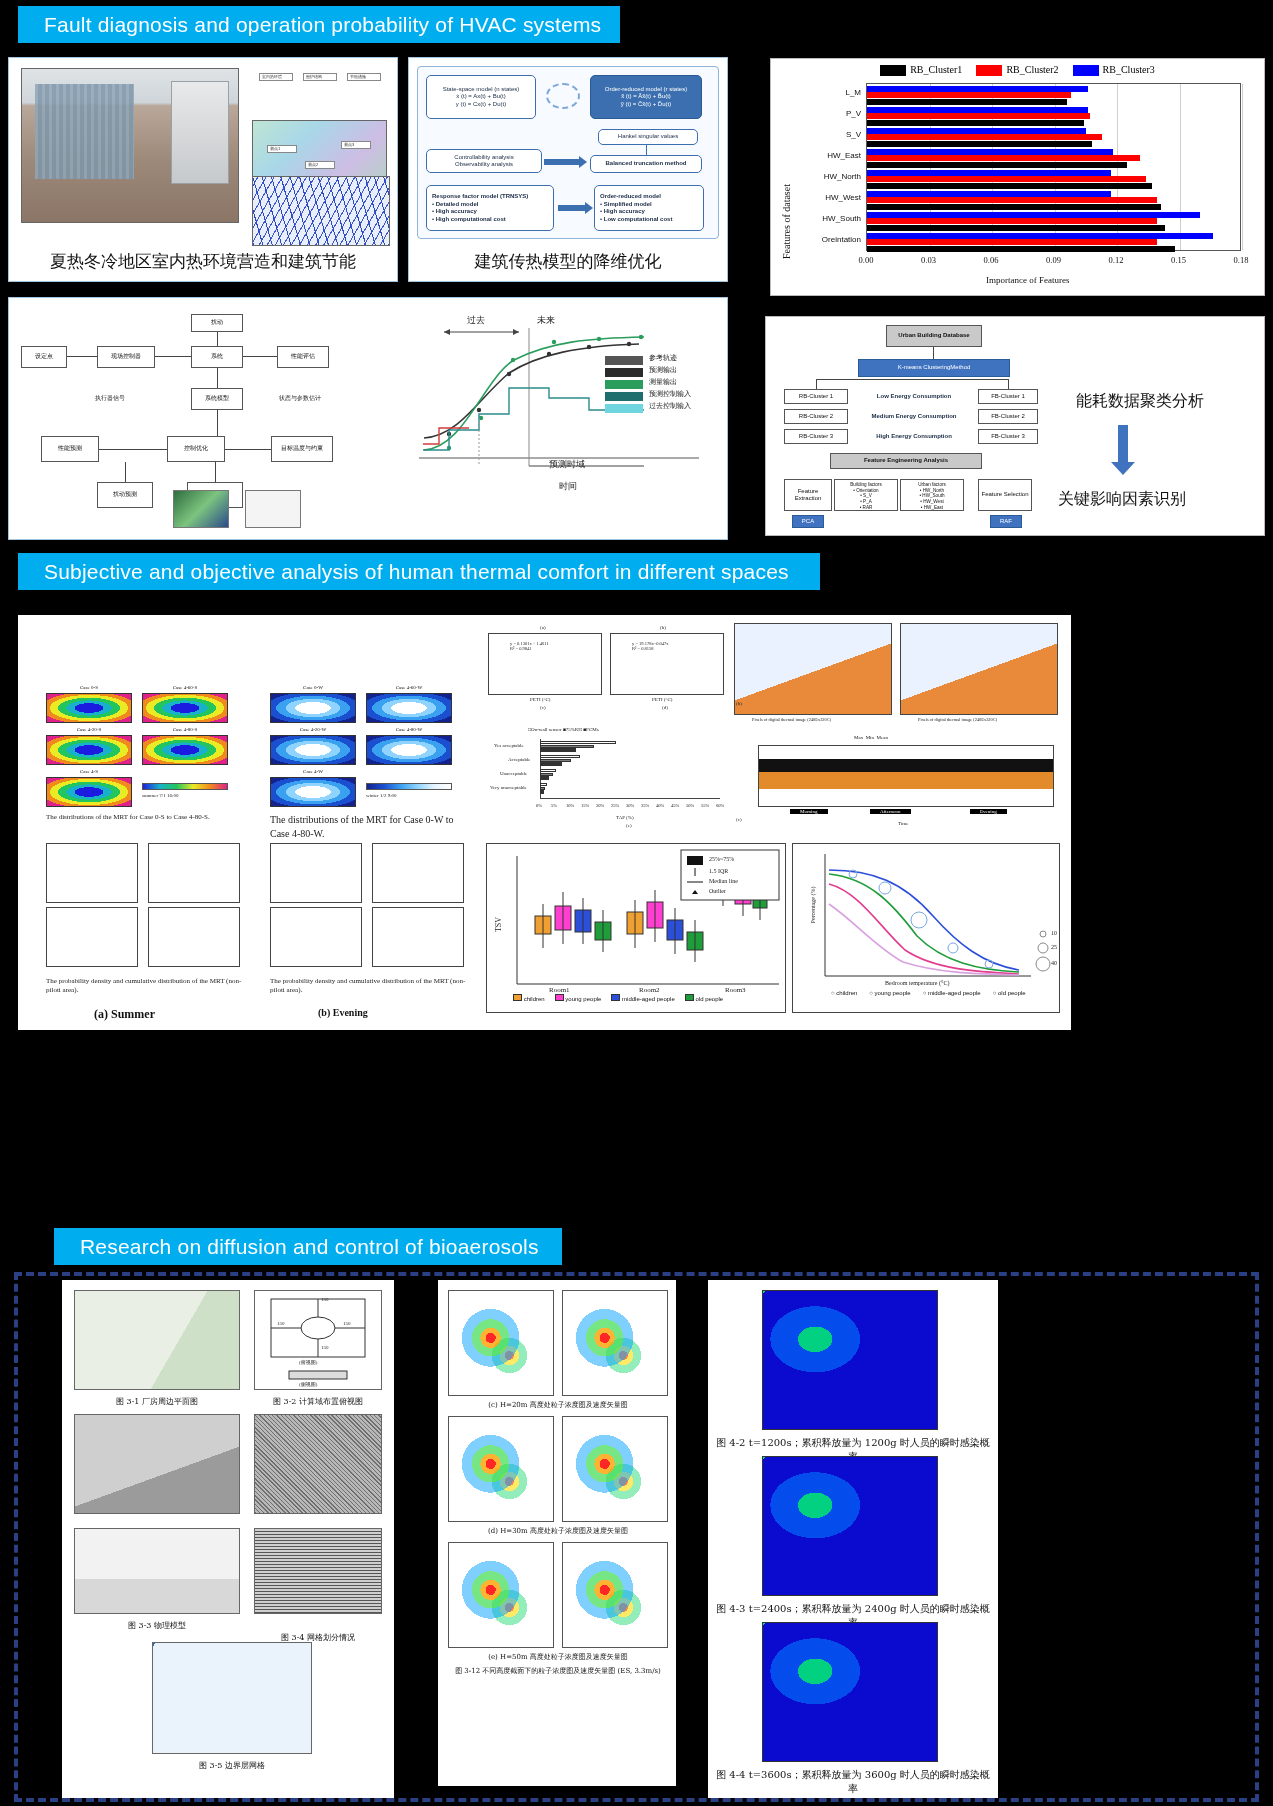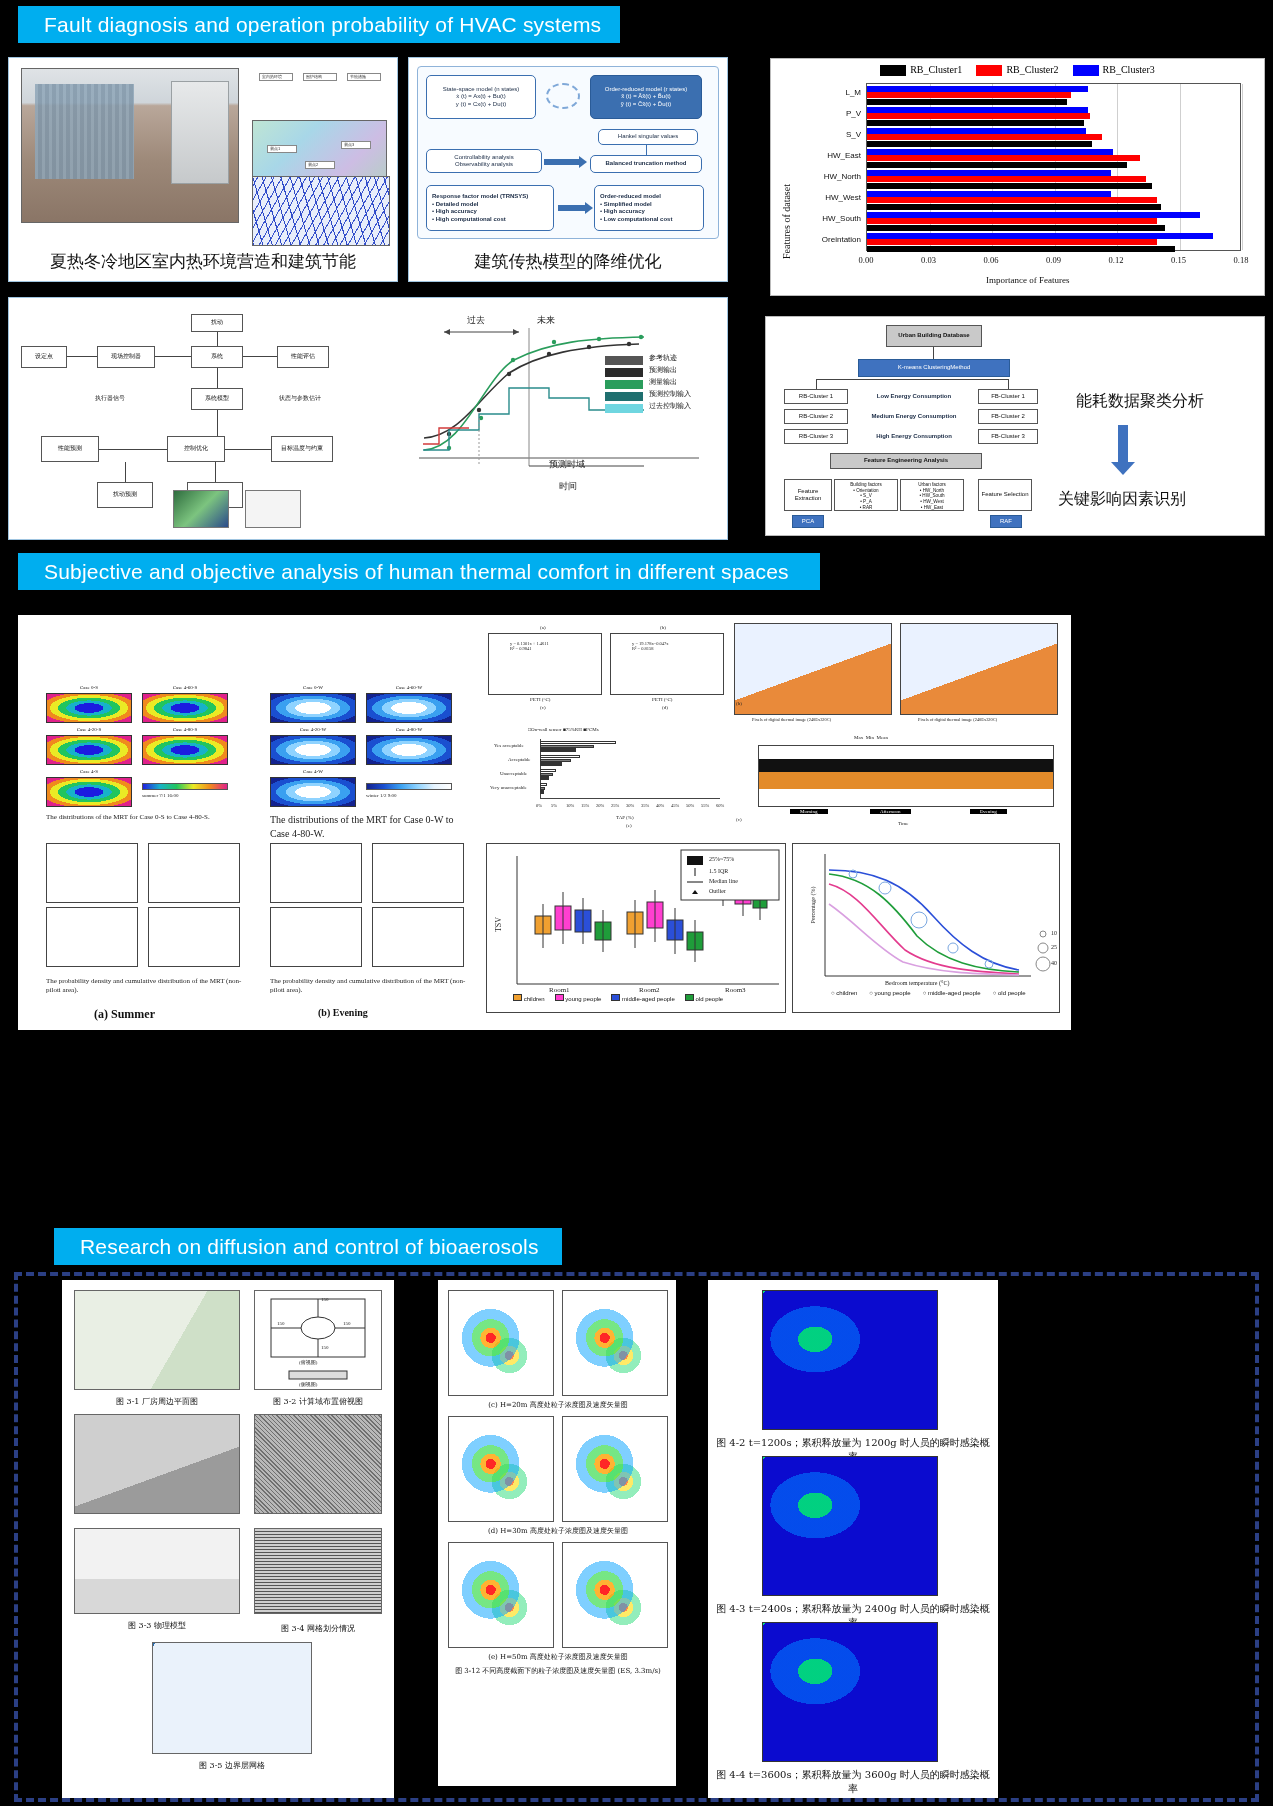--- a/index.html
+++ b/index.html
@@ -726,21 +726,21 @@
   <div style="position:absolute;left:12px;top:134px;width:166px;height:100px;border:1px solid #666;
               background:linear-gradient(160deg,#cfcfcf 0 58%, #9b9b9b 58% 100%);"></div>
   <div style="position:absolute;left:192px;top:134px;width:128px;height:100px;border:1px solid #666;
               background:repeating-linear-gradient(45deg,#6f6f6f 0 1px,#b8b8b8 1px 3px);"></div>
 
   <div style="position:absolute;left:12px;top:248px;width:166px;height:86px;border:1px solid #666;
               background:linear-gradient(180deg,#f2f2f2 0 60%, #d8d8d8 60% 100%);"></div>
   <div style="position:absolute;left:192px;top:248px;width:128px;height:86px;border:1px solid #666;
               background:repeating-linear-gradient(0deg,#555 0 1px,#cfcfcf 1px 3px);"></div>
   <div class="fig-cap" style="position:absolute;left:12px;top:340px;width:166px;">图 3-3  物理模型</div>
-  <div class="fig-cap" style="position:absolute;left:192px;top:343px;width:128px;">图 3-4  网格划分情况</div>
+  <div class="fig-cap" style="position:absolute;left:192px;top:352px;width:128px;">图 3-4  网格划分情况</div>
 
   <div style="position:absolute;left:90px;top:362px;width:160px;height:112px;border:1px solid #666;
               background:linear-gradient(120deg,#2e6fb0 0 2px,#eaf2fb 2px 8px),
                          linear-gradient(60deg,#3f9a6a 0 2px,#f4f9f4 2px 10px);"></div>
   <div class="fig-cap" style="position:absolute;left:90px;top:480px;width:160px;">图 3-5  边界层网格</div>
 </div>
 
 <div class="panel" style="left:438px; top:1280px; width:238px; height:506px;">
   <div class="cfd" style="position:absolute;left:10px;top:10px;width:106px;height:106px;border:1px solid #555;"></div>
   <div class="cfd" style="position:absolute;left:124px;top:10px;width:106px;height:106px;border:1px solid #555;"></div>

